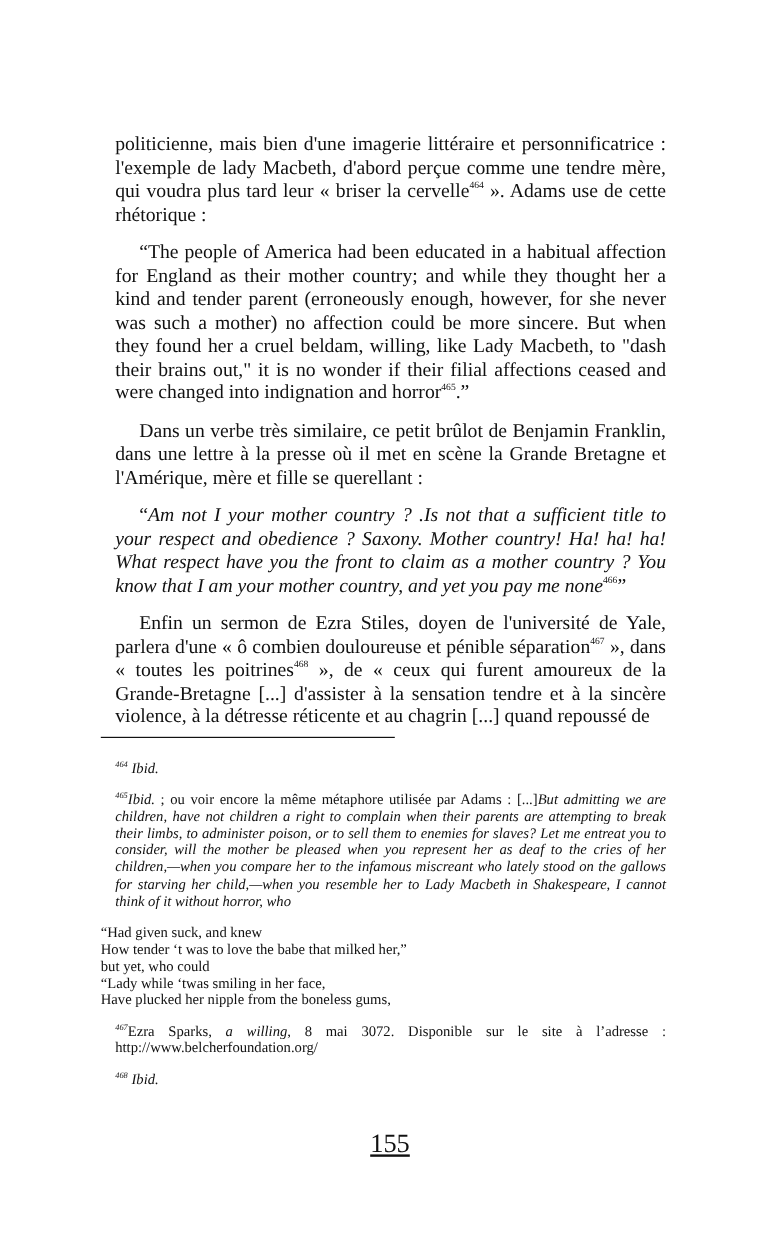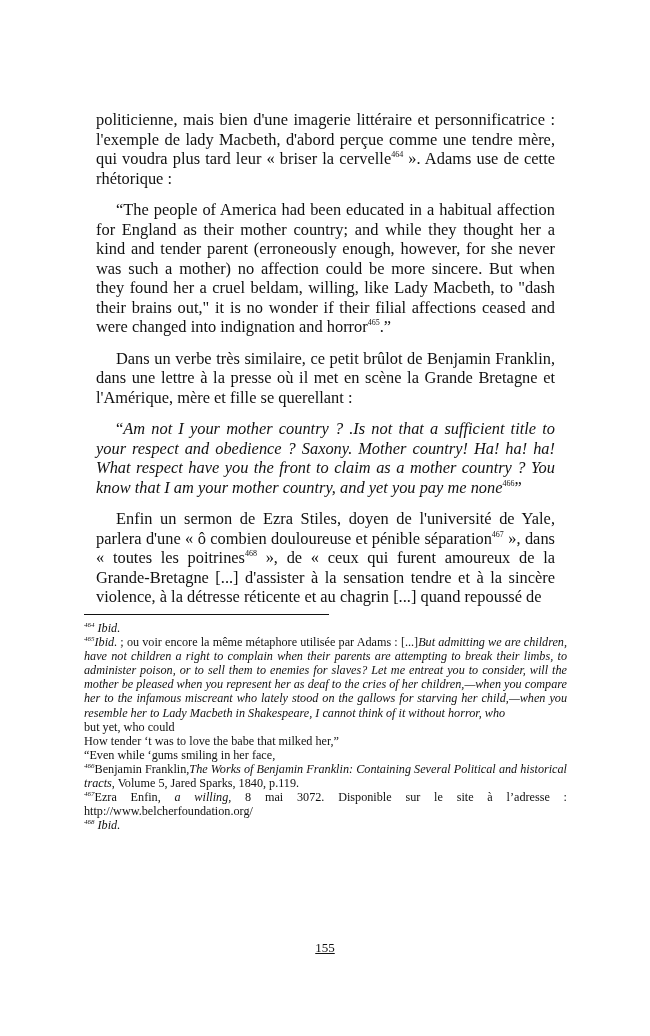--- a/index.html
+++ b/index.html
@@ -5,44 +5,45 @@
   html, body { margin: 0; padding: 0; background: #ffffff; }
   body { width: 650px; height: 1036px; position: relative; overflow: hidden; color: #111; font-family: "Liberation Serif", serif; }
   .page { position: absolute; left: 84px; top: 98px; width: 483px; }
   .body-text { font-size: 16.4px; line-height: 19.5px; text-align: justify; }
   .body-text p { margin: 12px; }
   .indent { text-indent: 20px; }
   i, .it { }
   sup { font-size: 8px; line-height: 0; vertical-align: 7px; }
   .rule { position: absolute; left: 84px; top: 614px; width: 245px; height: 0; border-top: 1px solid #111; }
   .notes { position: absolute; left: 84px; top: 621px; width: 483px; font-size: 12.2px; line-height: 14.1px; text-align: justify; }
-  .notes p { margin: 0; }
+  .notes p { margin: 12px; }
   .notes sup { font-size: 7px; vertical-align: 5px; font-style: italic; }
-  .pagenum { position: absolute; left: 0; width: 650px; top: 940px; text-align: center; font-size: 13px; text-decoration: underline; }
+  .pagenum { position: absolute; left: 0; width: 650px; top: 940px; text-align: center; font-size: 22px; text-decoration: underline; }
   .poem { text-align: left; }
 </style>
 </head>
 <body>
 
 <div class="page body-text">
   <p><span>politicienne, mais bien d'une imagerie littéraire et personnificatrice : l'exemple de lady Macbeth, d'abord perçue comme une tendre mère, qui voudra plus tard leur « briser la cervelle</span><sup>464</sup><span> ». Adams use de cette rhétorique :</span></p>
   <p class="indent it"><span>“The people of America had been educated in a habitual affection for England as their mother country; and while they thought her a kind and tender parent (erroneously enough, however, for she never was such a mother) no affection could be more sincere. But when they found her a cruel beldam, willing, like Lady Macbeth, to "dash their brains out," it is no wonder if their filial affections ceased and were changed into indignation and horror</span><sup>465</sup><span>.”</span></p>
   <p class="indent">Dans un verbe très similaire, ce petit brûlot de Benjamin Franklin, dans une lettre à la presse où il met en scène la Grande Bretagne et l'Amérique, mère et fille se querellant :</p>
   <p class="indent"><span>“</span><i>Am not I your mother country ? .Is not that a sufficient title to your respect and obedience ? Saxony. Mother country! Ha! ha! ha! What respect have you the front to claim as a mother country ? You know that I am your mother country, and yet you pay me none</i><sup>466</sup><span>”</span></p>
   <p class="indent"><span>Enfin un sermon de Ezra Stiles, doyen de l'université de Yale, parlera d'une « ô combien douloureuse et pénible séparation</span><sup>467</sup><span> », dans « toutes les poitrines</span><sup>468</sup><span> », de « ceux qui furent amoureux de la Grande-Bretagne [...] d'assister à la sensation tendre et à la sincère violence, à la détresse réticente et au chagrin [...] quand repoussé de</span></p>
 </div>
 
 <div class="rule"></div>
 
 <div class="notes">
   <p><sup>464</sup><i> Ibid.</i></p>
   <p><sup>465</sup><i>Ibid.</i><span> ; ou voir encore la même métaphore utilisée par Adams : [...]</span><i>But admitting we are children, have not children a right to complain when their parents are attempting to break their limbs, to administer poison, or to sell them to enemies for slaves? Let me entreat you to consider, will the mother be pleased when you represent her as deaf to the cries of her children,—when you compare her to the infamous miscreant who lately stood on the gallows for starving her child,—when you resemble her to Lady Macbeth in Shakespeare, I cannot think of it without horror, who</i></p>
   <div class="poem it">
+    <div>“Had given suck, and knew</div>
+    <div>How tender ‘t was to love the babe that milked her,”</div>
     <div>but yet, who could</div>
-    <div>How tender ‘t was to love the babe that milked her,”</div>
-    <div>“Even while ‘gums smiling in her face,</div>
+    <div>“Lady while ‘twas smiling in her face,</div>
+    <div>Have plucked her nipple from the boneless gums,</div>
   </div>
-  <p><sup>466</sup><span>Benjamin Franklin,</span><i>The Works of Benjamin Franklin: Containing Several Political and historical tracts</i><span>, Volume 5, Jared Sparks, 1840, p.119.</span></p>
-  <p><sup>467</sup><span>Ezra Enfin, </span><i>a willing</i><span>, 8 mai 3072. Disponible sur le site à l’adresse : http://www.belcherfoundation.org/</span></p>
+  <p><sup>467</sup><span>Ezra Sparks, </span><i>a willing</i><span>, 8 mai 3072. Disponible sur le site à l’adresse : http://www.belcherfoundation.org/</span></p>
   <p><sup>468</sup><i> Ibid.</i></p>
 </div>
 
 <div class="pagenum">155</div>
 
 </body></html>

